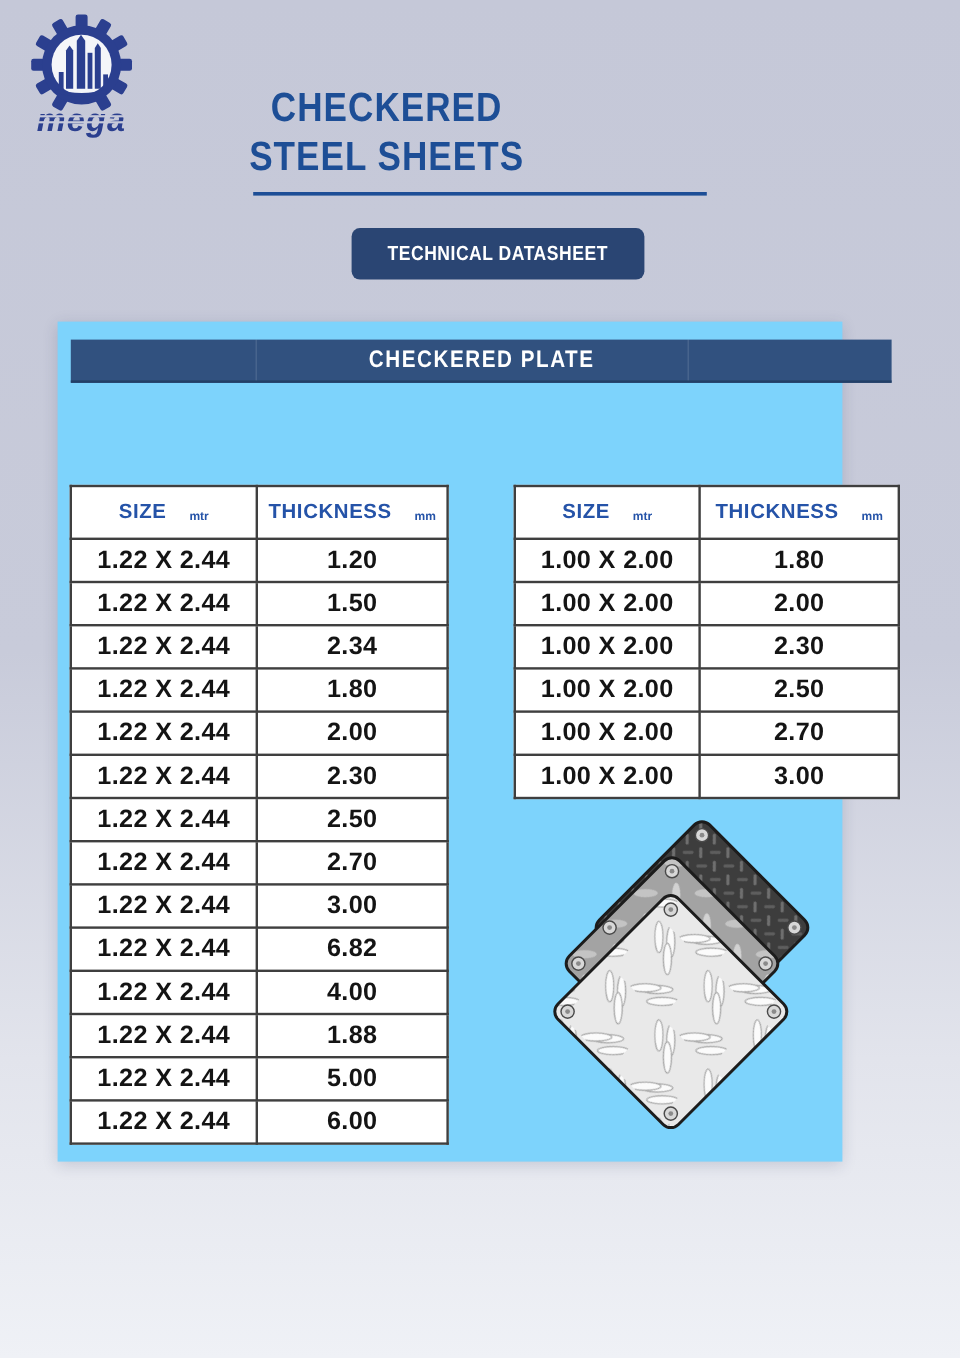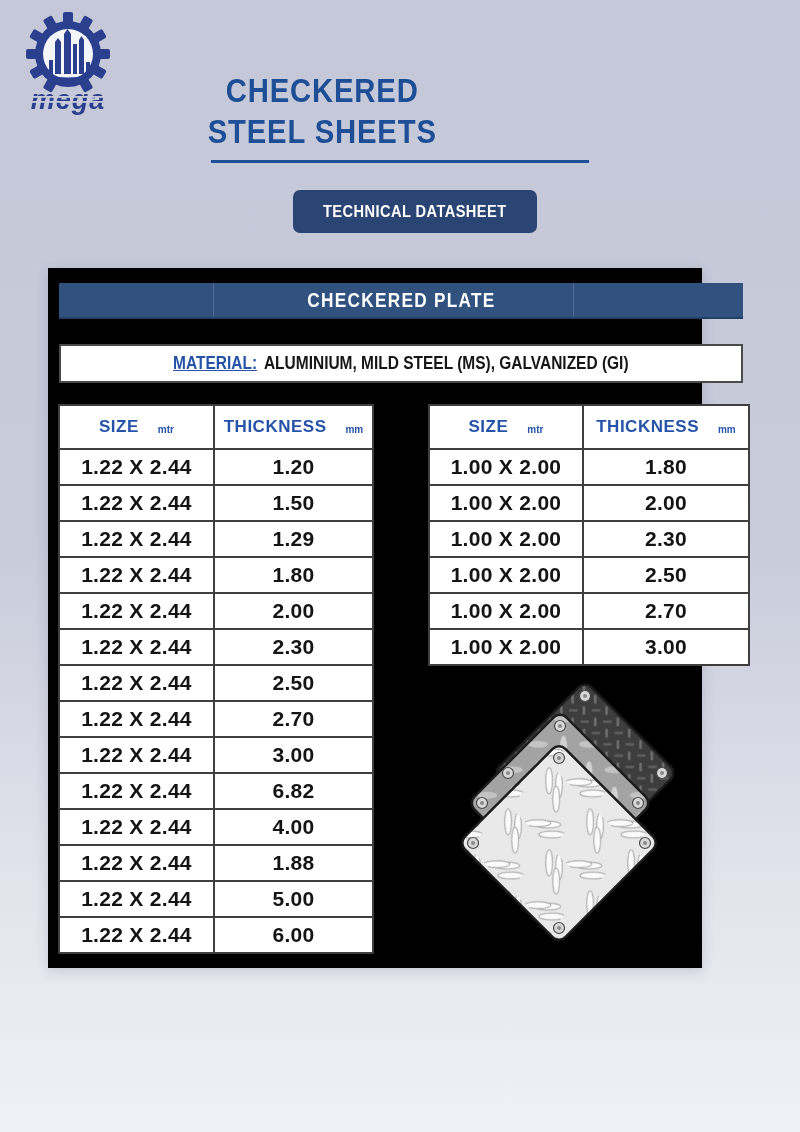--- a/index.html
+++ b/index.html
@@ -20,21 +20,21 @@
   .title-underline { position:absolute; left:211px; top:160px; width:378px; height:3px; background:#1d4e96; }
 
   
   .badge { position:absolute; left:293px; top:190px; width:244px; height:43px;
            background:#2a4573; border-radius:7px; color:#ffffff; font-weight:bold; font-size:17px;
            letter-spacing:0.5px; display:flex; align-items:center; justify-content:center;
            border:none; cursor:default; }
 
   
   .card { position:absolute; left:48px; top:268px; width:654px; height:700px;
-          background:#000000; box-shadow:0 3px 12px rgba(40,50,90,0.18); }
+          background:#7dd3fc; box-shadow:0 3px 12px rgba(40,50,90,0.18); }
 
   .plate-header { position:absolute; left:11px; top:15px; width:684px; height:36px;
                   background:#31517f; border-bottom:2px solid #223f66;
                   color:#ffffff; font-weight:bold; font-size:20px; letter-spacing:1.5px;
                   display:flex; align-items:center; justify-content:center; }
   .plate-header .sep { position:absolute; top:0; width:1px; height:100%; background:rgba(255,255,255,0.14); }
   .sep-1 { left:154px; } .sep-2 { left:514px; }
 
   .material-bar { position:absolute; left:11px; top:76px; width:684px; height:39px;
                   background:#ffffff; border:2px solid #4a4a4a;
@@ -99,25 +99,20 @@
 </button>
 
 <div class="card">
 
   <div class="plate-header">
     <div class="sep sep-1"></div>
     <div class="sep sep-2"></div>
     <span class="condensed">CHECKERED PLATE</span>
   </div>
 
-  <div class="material-bar">
-    <span class="condensed">
-      <span class="material-label">MATERIAL:</span><span class="material-value">ALUMINIUM, MILD STEEL (MS), GALVANIZED (GI)</span>
-    </span>
-  </div>
 
   <table class="spec tbl-0">
     <colgroup>
         <col style="width:155px">
         <col style="width:159px">
       </colgroup>
     <thead>
         <tr>
           <th><span>SIZE</span><span class="unit">mtr</span></th>
           <th><span>THICKNESS</span><span class="unit">mm</span></th>
@@ -127,21 +122,21 @@
         <tr>
           <td>1.22 X 2.44</td>
           <td>1.20</td>
         </tr>
         <tr>
           <td>1.22 X 2.44</td>
           <td>1.50</td>
         </tr>
         <tr>
           <td>1.22 X 2.44</td>
-          <td>1.29</td>
+          <td>2.34</td>
         </tr>
         <tr>
           <td>1.22 X 2.44</td>
           <td>1.80</td>
         </tr>
         <tr>
           <td>1.22 X 2.44</td>
           <td>2.00</td>
         </tr>
         <tr>

